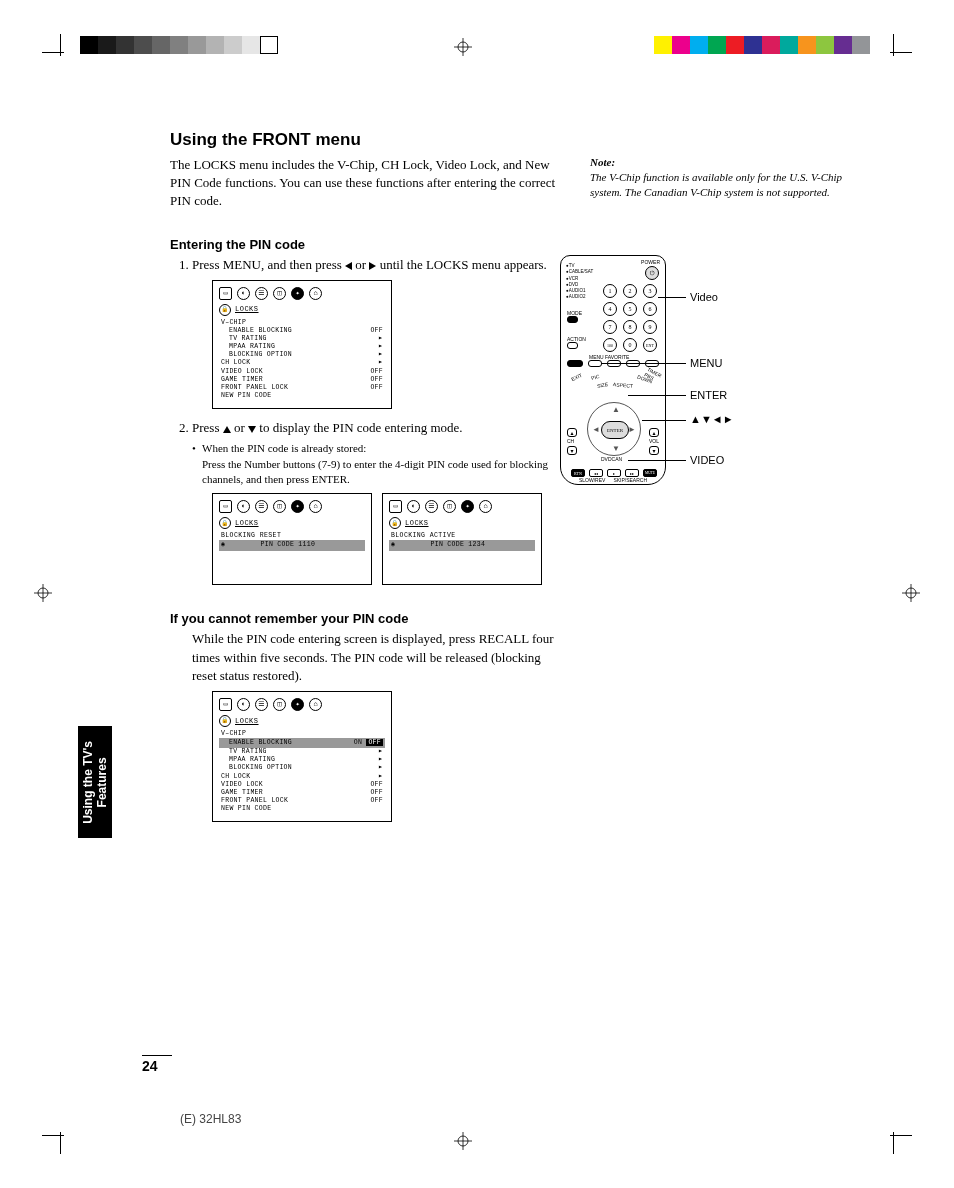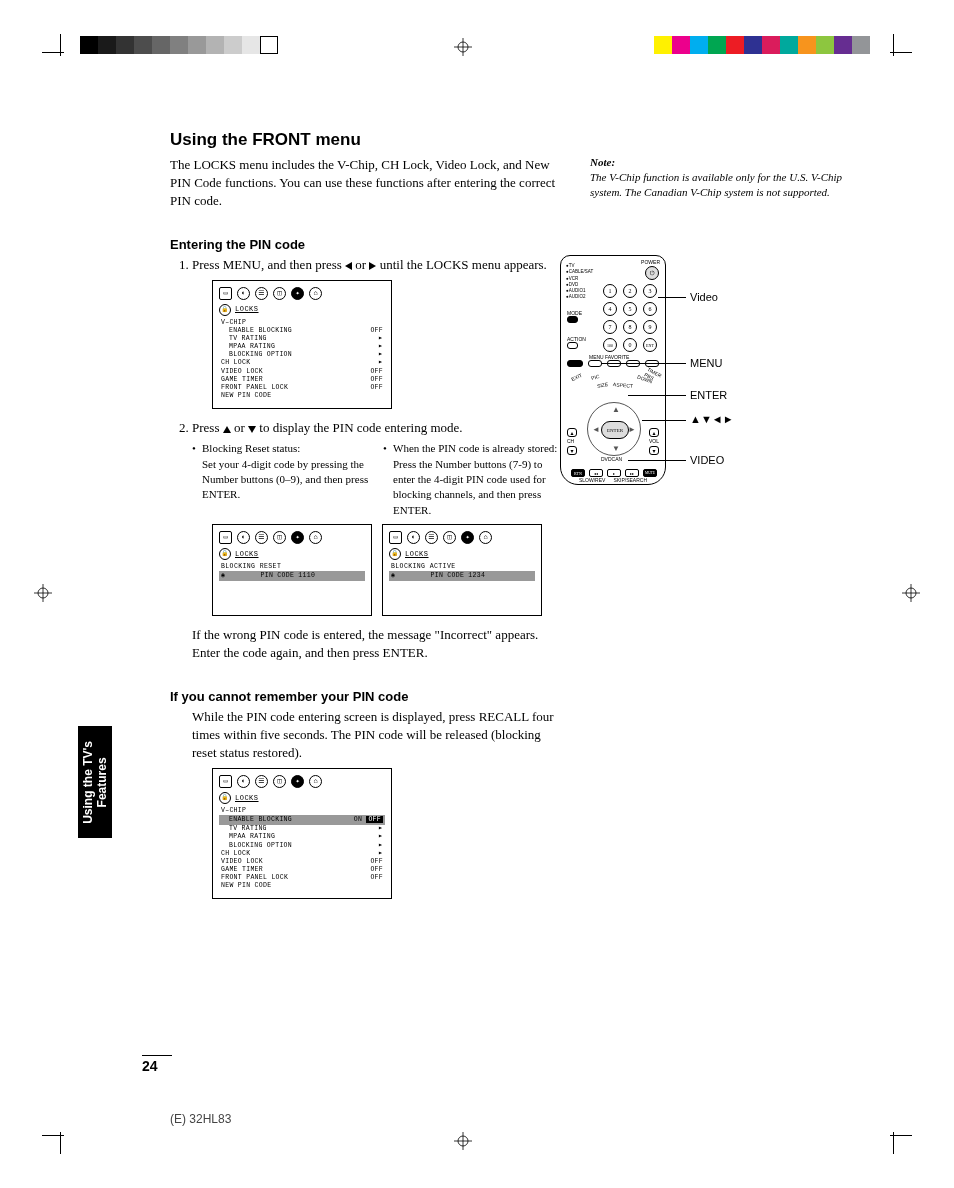--- a/index.html
+++ b/index.html
@@ -79,21 +79,21 @@
     top: 1055px;
     font-family: Arial, Helvetica, sans-serif;
     font-weight: bold;
     font-size: 14px;
     border-top: 1.5px solid #000;
     width: 30px;
     padding-top: 2px;
   }
   .footer-code {
     position: absolute;
-    left: 170px;
+    left: 180px;
     top: 1112px;
     font-family: Arial, Helvetica, sans-serif;
     font-size: 12px;
     color: #444;
   }
   .remote-fig { position: absolute; left: 560px; top: 255px; width: 200px; }
   .remote-body { width: 106px; height: 230px; border: 1px solid #000; border-radius: 10px 10px 18px 18px; position: relative; background: #fff; }
   .remote-labels { font-family: Arial, Helvetica, sans-serif; font-size: 11px; }
   .remote-label { position: absolute; }
   .remote-lead { position: absolute; height: 1px; background: #000; }
@@ -269,24 +269,20 @@
             <div class="osd-row">
                 <span class="k">NEW PIN CODE</span>
               </div>
           </div>
         </li>
 
         <li>
           <span>Press <span class="tri up"></span> or <span class="tri down"></span> to display the PIN code entering mode.</span>
           <div class="sub-bullets">
             <div>
-              <span>Blocking Reset status:</span><br>
-              <span>Set your 4-digit code by pressing the Number buttons (0–9), and then press ENTER.</span>
-            </div>
-            <div>
               <span>When the PIN code is already stored:</span><br>
               <span>Press the Number buttons (7-9) to enter the 4-digit PIN code used for blocking channels, and then press ENTER.</span>
             </div>
           </div>
 
           <div class="osd-pair">
             <div class="osd-box">
               <div class="osd-icons">
                   <span>▭</span>
                   <span>◐</span>
@@ -321,21 +317,20 @@
                 </div>
               <div class="osd-pin-row">BLOCKING ACTIVE</div>
               <div class="osd-row hl">
                   <span>◉</span>
                   <span class="k">PIN CODE 1234</span>
                   <span>&nbsp;&nbsp;&nbsp;</span>
                 </div>
             </div>
           </div>
 
-          <p class="body-p" style="margin-top:6px">If the wrong PIN code is entered, the message "Incorrect" appears. Enter the code again, and then press ENTER.</p>
         </li>
       </ol>
 
       <h3>If you cannot remember your PIN code</h3>
       <p class="body-p indent-p">While the PIN code entering screen is displayed, press RECALL four times within five seconds. The PIN code will be released (blocking reset status restored).</p>
 
       <div class="osd-box" style="margin-left:42px">
         <div class="osd-icons">
             <span>▭</span>
             <span>◐</span>

